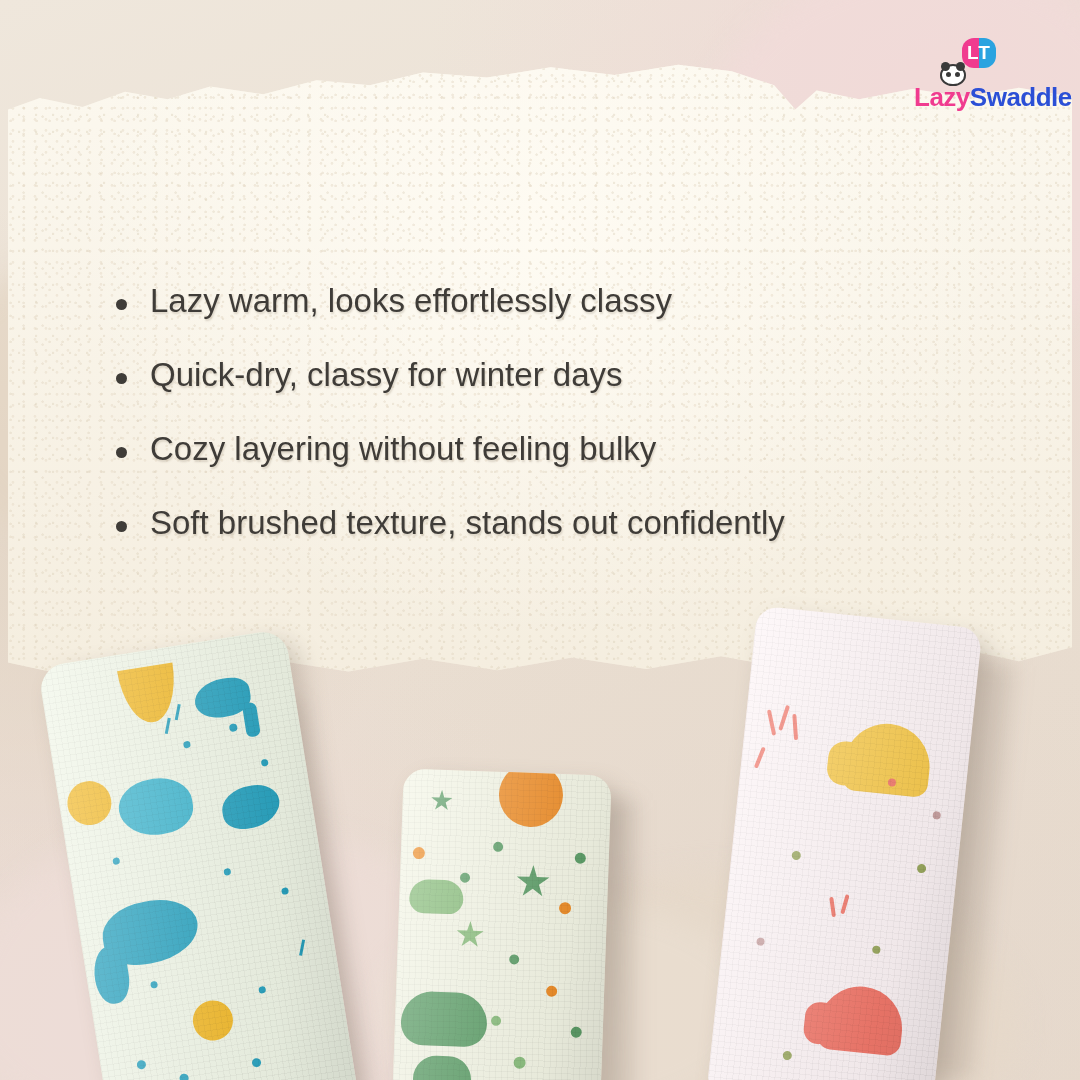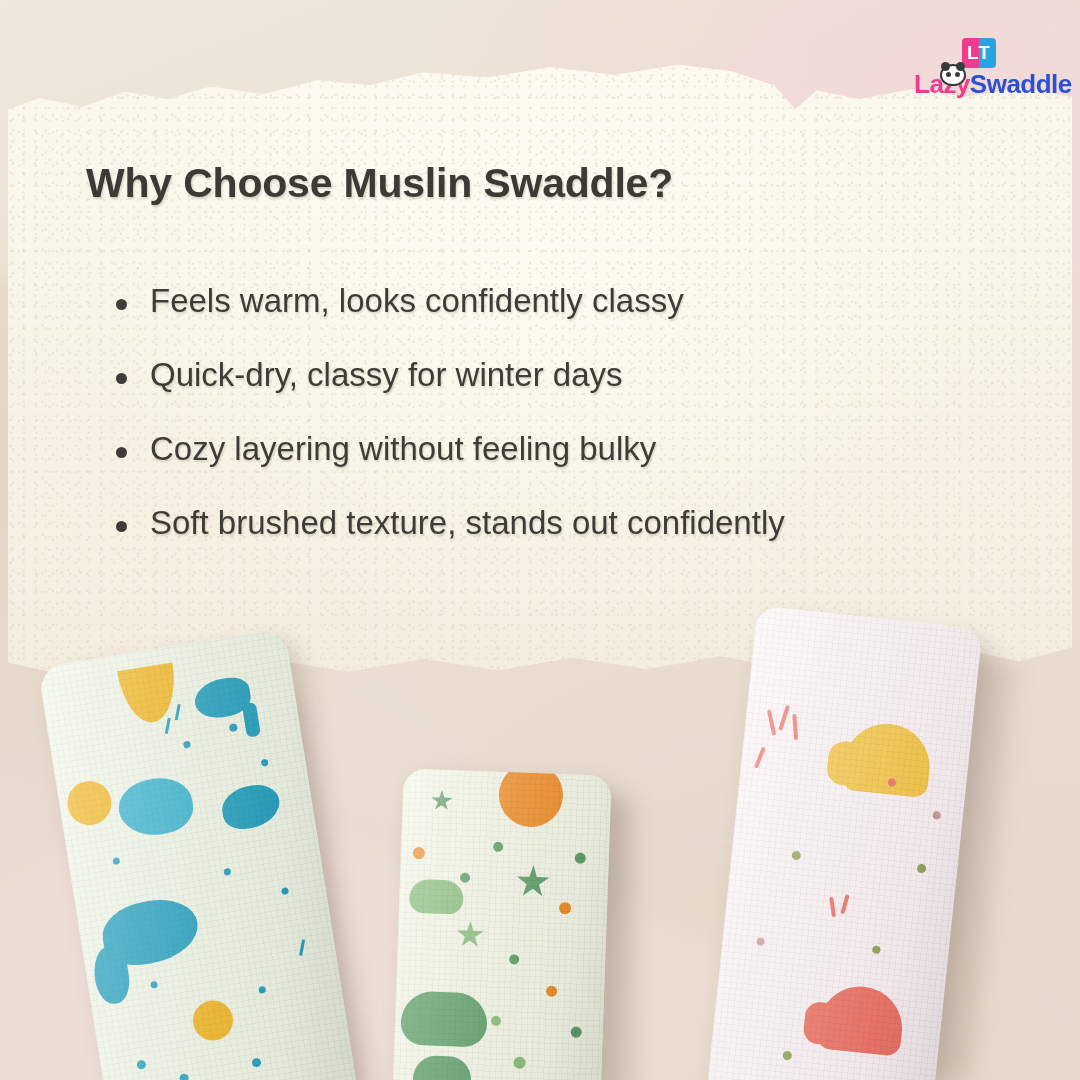--- a/index.html
+++ b/index.html
@@ -117,23 +117,23 @@
 
   
   .logo {
     position: absolute;
     right: 36px; top: 38px;
     width: 130px;
     text-align: center;
   }
   .logo-mark {
     width: 34px; height: 30px;
-    margin: 0 auto 3px auto;
+    margin: 0 auto 16px auto;
     position: relative;
-    border-radius: 4px;
+    border-radius: 12px;
     overflow: hidden;
     display: flex;
   }
   .logo-mark .lm-l { width: 50%; background: #f03b8f; }
   .logo-mark .lm-r { width: 50%; background: #2aa3e0; }
   .logo-mark .lm-txt {
     position: absolute; inset: 0;
     color: #ffffff;
     font-size: 19px;
     font-weight: bold;
@@ -264,24 +264,23 @@
         <div class="panda-eyes">
             <span></span>
             <span></span>
           </div>
       </div>
       <div class="logo-word">
         <span class="lazy">Lazy</span><span class="toddler">Swaddle</span>
       </div>
     </div>
 
-    <div class="headline">Why Choose  Muslin Swaddle?</div>
 
     <ul class="bullets">
-      <li>Feels warm, looks confidently classy</li>
+      <li>Lazy warm, looks effortlessly classy</li>
       <li>Quick-dry, classy for winter days</li>
       <li>Cozy layering without feeling bulky</li>
       <li>Soft brushed texture, stands out confidently</li>
     </ul>
 
     <div class="shadow-strip" style="left:270px; top:700px; width:60px; height:400px; transform:rotate(-9deg);"></div>
     <div class="shadow-strip" style="left:596px; top:800px; width:40px; height:300px;"></div>
     <div class="shadow-strip" style="left:944px; top:660px; width:50px; height:420px; transform:rotate(6deg);"></div>
 
     <div class="cloth cloth-1">

